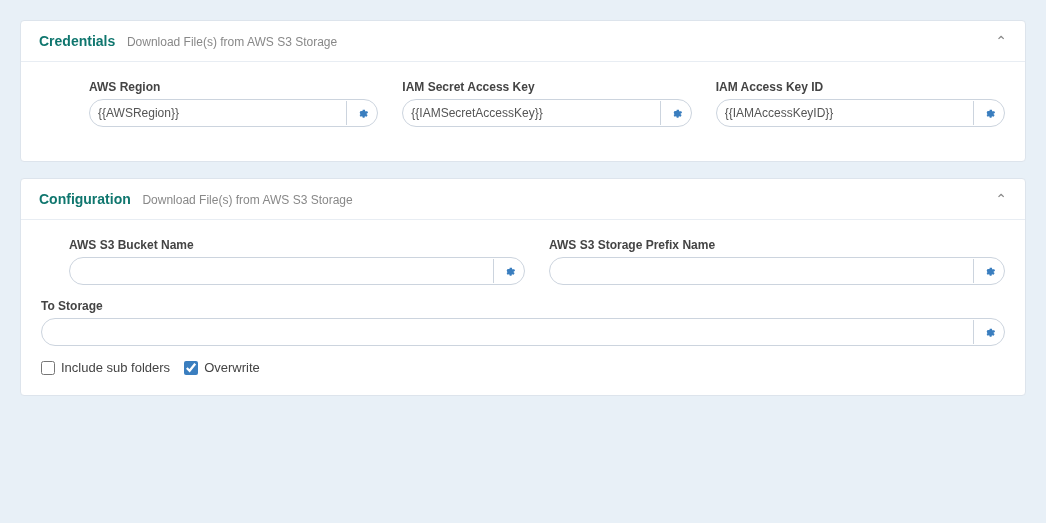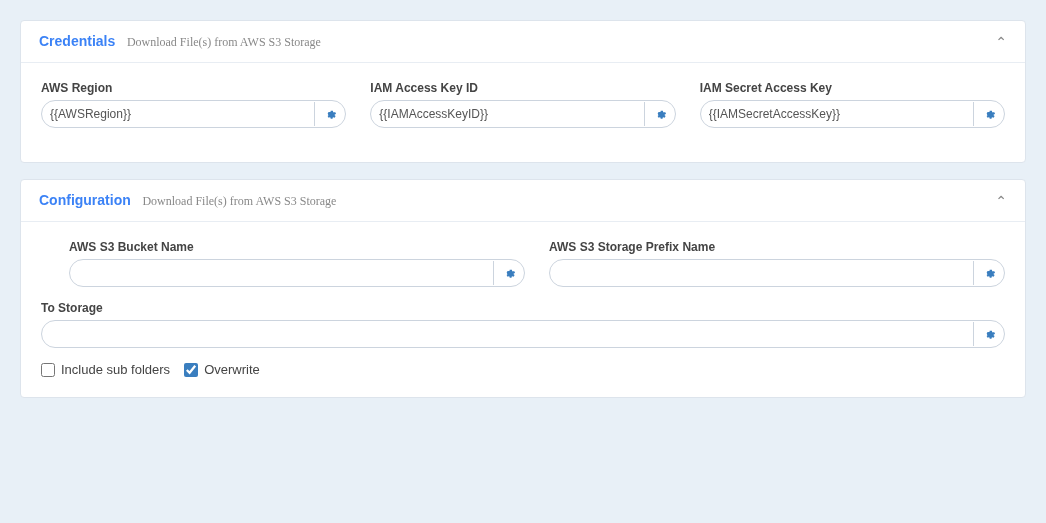--- a/index.html
+++ b/index.html
@@ -20,40 +20,40 @@
     .section-header {
       display: flex;
       align-items: center;
       justify-content: space-between;
       padding: 12px 18px;
       border-bottom: 1px solid #e8edf3;
     }
     .section-title {
       font-size: 14px;
       font-weight: bold;
-      color: #3b82f6;
+      color: #0f766e;
     }
     .section-subtitle {
       font-size: 12px;
       font-weight: normal;
       color: #888;
       margin-left: 8px;
-      font-family: Liberation Serif, serif;
     }
     .chevron-icon {
       color: #888;
       font-size: 14px;
       cursor: pointer;
     }
     .section-body {
       padding: 18px 20px 20px 20px;
     }
     .fields-row {
       display: flex;
       gap: 24px;
+      margin-left: 48px;
     }
     .field-group {
       display: flex;
       flex-direction: column;
       flex: 1;
       margin-bottom: 14px;
     }
     .field-label {
       font-size: 12px;
       font-weight: bold;
@@ -144,35 +144,35 @@
           <input type="text" value="{{AWSRegion}}" style="">
           <button class="gear-btn">
             <svg class="gear-icon-svg" viewBox="0 0 20 20">
               <path d="M10 13a3 3 0 1 0 0-6 3 3 0 0 0 0 6zm7.2-2.4l1.4-1.1-1.3-2.3-1.8.7a5.5 5.5 0 0 0-1-.6l-.3-1.8H11l-.3 1.8a5.5 5.5 0 0 0-1 .6l-1.8-.7-1.3 2.3 1.4 1.1a5.6 5.6 0 0 0 0 1.2l-1.4 1.1 1.3 2.3 1.8-.7c.3.2.6.4 1 .6l.3 1.8h2.6l.3-1.8c.4-.2.7-.4 1-.6l1.8.7 1.3-2.3-1.4-1.1a5.6 5.6 0 0 0 0-1.2z"></path>
             </svg>
           </button>
         </div>
       </div>
 
       <div class="field-group">
+        <label class="field-label">IAM Secret Access Key</label>
+        <div class="input-wrapper">
+          <input type="text" value="{{IAMSecretAccessKey}}" style="">
+          <button class="gear-btn">
+            <svg class="gear-icon-svg" viewBox="0 0 20 20">
+              <path d="M10 13a3 3 0 1 0 0-6 3 3 0 0 0 0 6zm7.2-2.4l1.4-1.1-1.3-2.3-1.8.7a5.5 5.5 0 0 0-1-.6l-.3-1.8H11l-.3 1.8a5.5 5.5 0 0 0-1 .6l-1.8-.7-1.3 2.3 1.4 1.1a5.6 5.6 0 0 0 0 1.2l-1.4 1.1 1.3 2.3 1.8-.7c.3.2.6.4 1 .6l.3 1.8h2.6l.3-1.8c.4-.2.7-.4 1-.6l1.8.7 1.3-2.3-1.4-1.1a5.6 5.6 0 0 0 0-1.2z"></path>
+            </svg>
+          </button>
+        </div>
+      </div>
+
+      <div class="field-group">
         <label class="field-label">IAM Access Key ID</label>
         <div class="input-wrapper">
           <input type="text" value="{{IAMAccessKeyID}}" style="">
-          <button class="gear-btn">
-            <svg class="gear-icon-svg" viewBox="0 0 20 20">
-              <path d="M10 13a3 3 0 1 0 0-6 3 3 0 0 0 0 6zm7.2-2.4l1.4-1.1-1.3-2.3-1.8.7a5.5 5.5 0 0 0-1-.6l-.3-1.8H11l-.3 1.8a5.5 5.5 0 0 0-1 .6l-1.8-.7-1.3 2.3 1.4 1.1a5.6 5.6 0 0 0 0 1.2l-1.4 1.1 1.3 2.3 1.8-.7c.3.2.6.4 1 .6l.3 1.8h2.6l.3-1.8c.4-.2.7-.4 1-.6l1.8.7 1.3-2.3-1.4-1.1a5.6 5.6 0 0 0 0-1.2z"></path>
-            </svg>
-          </button>
-        </div>
-      </div>
-
-      <div class="field-group">
-        <label class="field-label">IAM Secret Access Key</label>
-        <div class="input-wrapper">
-          <input type="text" value="{{IAMSecretAccessKey}}" style="">
           <button class="gear-btn">
             <svg class="gear-icon-svg" viewBox="0 0 20 20">
               <path d="M10 13a3 3 0 1 0 0-6 3 3 0 0 0 0 6zm7.2-2.4l1.4-1.1-1.3-2.3-1.8.7a5.5 5.5 0 0 0-1-.6l-.3-1.8H11l-.3 1.8a5.5 5.5 0 0 0-1 .6l-1.8-.7-1.3 2.3 1.4 1.1a5.6 5.6 0 0 0 0 1.2l-1.4 1.1 1.3 2.3 1.8-.7c.3.2.6.4 1 .6l.3 1.8h2.6l.3-1.8c.4-.2.7-.4 1-.6l1.8.7 1.3-2.3-1.4-1.1a5.6 5.6 0 0 0 0-1.2z"></path>
             </svg>
           </button>
         </div>
       </div>
     </div>
   </div>
 </div>

